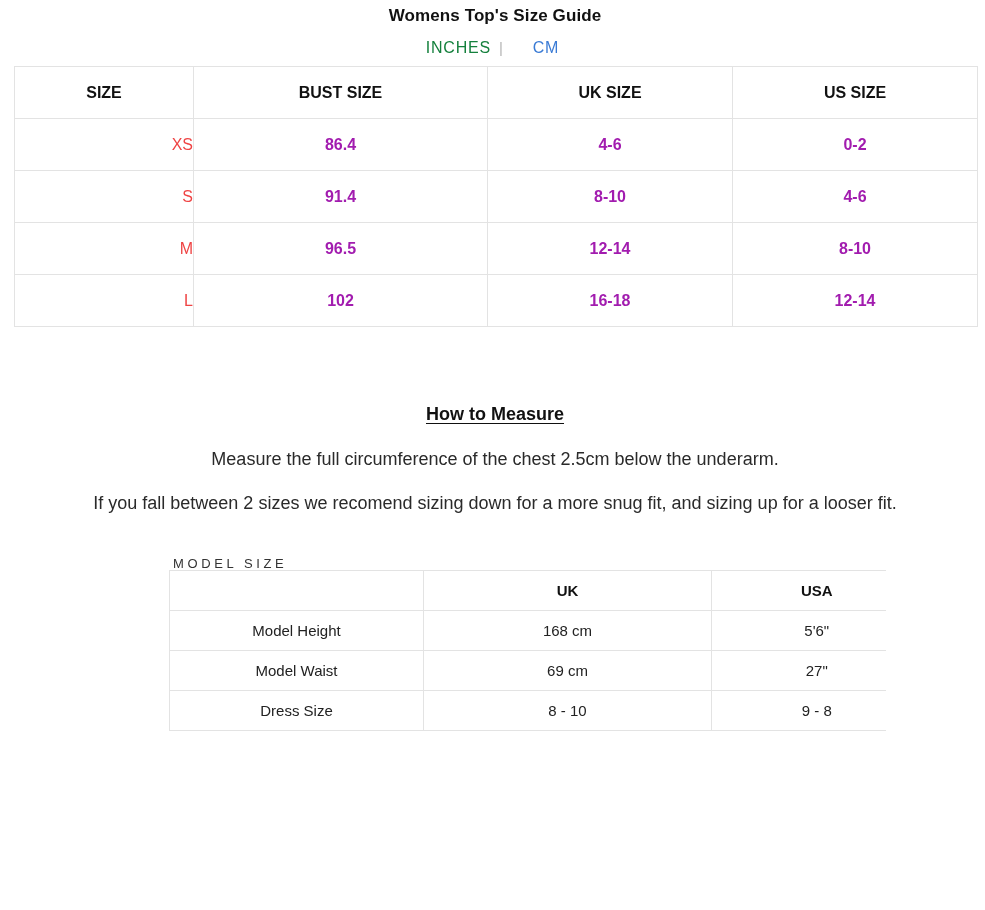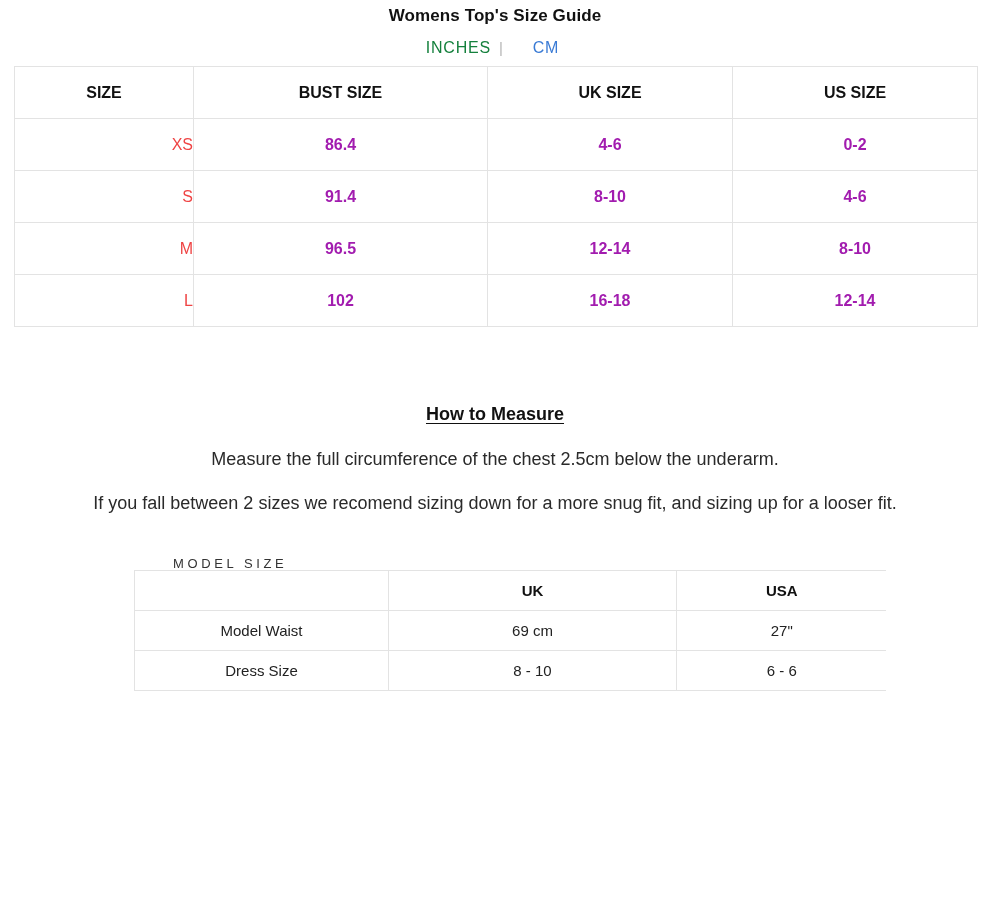--- a/index.html
+++ b/index.html
@@ -44,21 +44,21 @@
   }
   .model-label {
     position: absolute; top: 556px; left: 128px;
     font-size: 13px; letter-spacing: 3.6px; color: #333; margin-left: 45px;
   }
 
   .model-wrap {
     position: absolute; top: 570px; left: 134px; width: 752px; height: 317px; overflow: hidden;
   }
   table.model-table {
-    width: 752px; border-collapse: collapse; table-layout: fixed;
+    width: 752px; border-collapse: collapse; table-layout: fixed; margin-left: 35px;
   }
   table.model-table td, table.model-table th {
     border-top: 1px solid #e3e3e3; border-bottom: 1px solid #e3e3e3;
     border-left: 1px solid #e3e3e3;
     height: 40px; text-align: center; vertical-align: middle;
     font-size: 15px; color: #222; font-weight: normal;
   }
   table.model-table th { font-weight: bold; color: #111; }
   table.model-table tr > *:last-child { border-right: none; }
 </style>
@@ -129,24 +129,29 @@
     </colgroup>
     <thead>
       <tr>
         <th></th>
         <th>UK</th>
         <th>USA</th>
       </tr>
     </thead>
     <tbody>
       <tr>
+        <td>Model Height</td>
+        <td>168 cm</td>
+        <td>5'6"</td>
+      </tr>
+      <tr>
         <td>Model Waist</td>
         <td>69 cm</td>
         <td>27"</td>
       </tr>
       <tr>
         <td>Dress Size</td>
         <td>8 - 10</td>
-        <td>6 - 6</td>
+        <td>9 - 8</td>
       </tr>
     </tbody>
   </table>
 </div>
 
 </body></html>

